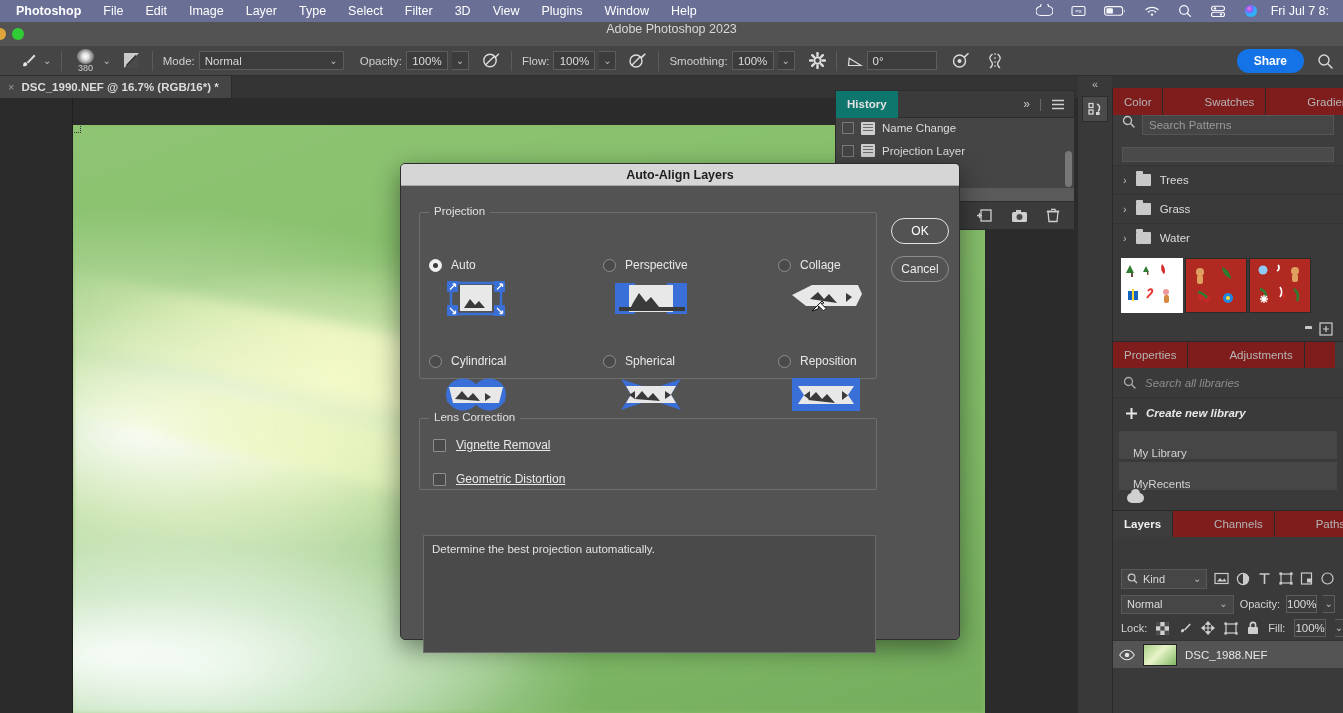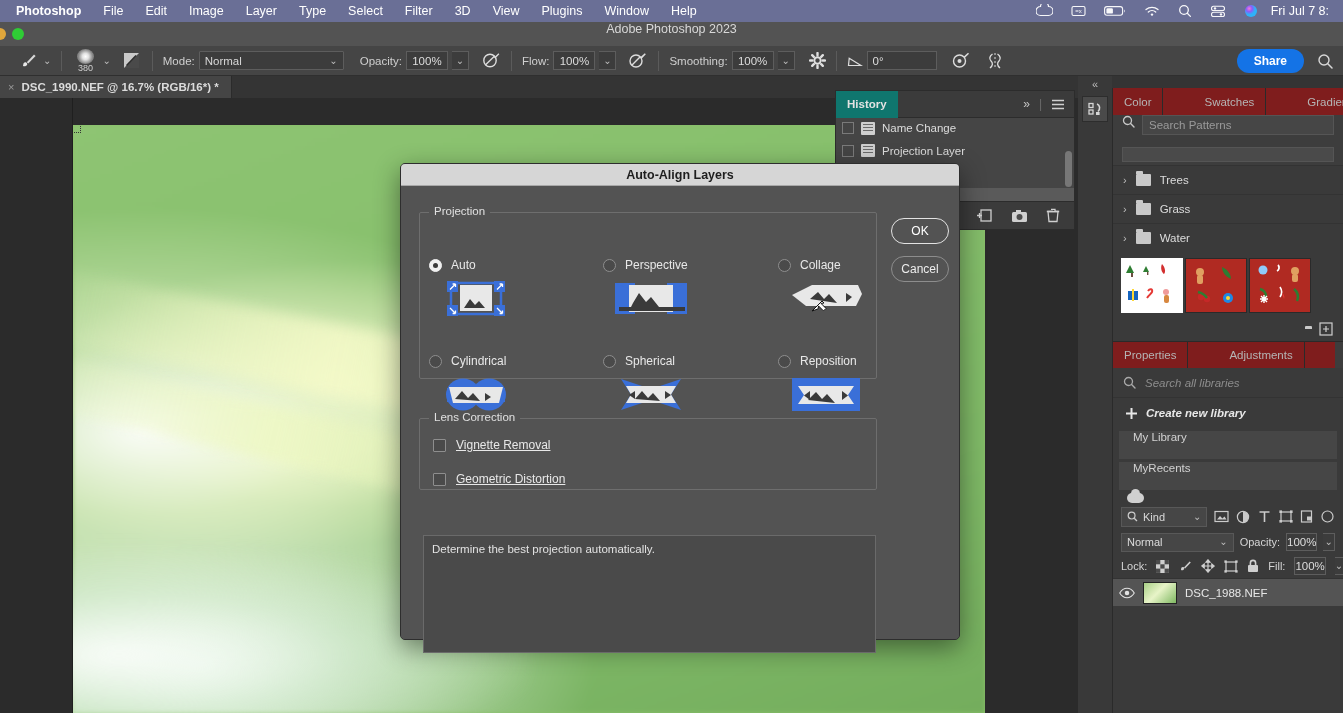--- a/index.html
+++ b/index.html
@@ -122,24 +122,24 @@
      font-size:11.5px; color:#dcdcdc; border-top:1px solid #333;}
   .twisty { color:#bdbdbd; font-size:11px; }
   .folder { width:15px;height:12px;background:#c9c9c9;border-radius:1px;position:relative;}
   .folder:before{content:"";position:absolute;left:0;top:-3px;width:7px;height:3px;background:#c9c9c9;border-radius:1px 1px 0 0;}
   .swatchgrid{display:flex;gap:2px;padding:6px 8px 4px;}
   .sw{width:62px;height:55px;border:1px solid #2a2a2a;}
   .swfoot{height:24px;display:flex;align-items:center;justify-content:flex-end;gap:14px;padding-right:10px;color:#cfcfcf;}
   .libsearch{height:30px;display:flex;align-items:center;gap:9px;padding:0 10px;color:#8d8d8d;font-style:italic;font-size:11.5px;
     border-bottom:1px solid #333;}
   .libcreate{height:30px;display:flex;align-items:center;gap:8px;padding:0 12px;font-size:11.5px;color:#e8e8e8;font-weight:bold;font-style:italic;}
-  .librow{height:28px;display:flex;align-items:flex-start;padding:0 14px;font-size:11.5px;color:#d2d2d2;background:#464646;margin:3px 6px;}
+  .librow{height:28px;display:flex;align-items:flex-end;padding:0 14px;font-size:11.5px;color:#d2d2d2;background:#464646;margin:3px 6px;}
   .cloud{width:17px;height:10px;background:#d0d0d0;border-radius:6px;position:relative;margin:3px 0 0 14px;}
   .cloud:before{content:"";position:absolute;left:4px;top:-4px;width:9px;height:9px;background:#d0d0d0;border-radius:50%;}
-  .lfilter{height:27px;display:flex;align-items:center;gap:7px;padding:0 8px;}
+  .lfilter{height:27px;display:flex;align-items:center;gap:7px;padding:0 8px;margin-top:28px;}
   .kindsel{width:96px;height:20px;background:#464646;border:1px solid #585858;display:flex;align-items:center;
     gap:5px;padding:0 5px;font-size:11px;color:#d8d8d8;}
   .ficon{width:16px;height:15px;display:flex;align-items:center;justify-content:center;color:#cbcbcb;font-size:11px;}
   .blendrow{height:24px;display:flex;align-items:center;gap:6px;padding:0 8px;font-size:11px;}
   .blendsel{width:136px;height:19px;background:#464646;border:1px solid #585858;display:flex;align-items:center;
     justify-content:space-between;padding:0 5px;font-size:11px;color:#dcdcdc;}
   .lockrow{height:24px;display:flex;align-items:center;gap:9px;padding:0 8px;font-size:11px;}
   .layerrow{height:28px;display:flex;align-items:center;gap:8px;padding:0 6px;background:#545454;border-top:1px solid #333;}
   .lthumb{width:34px;height:22px;border:1px solid #222;
     background:linear-gradient(135deg,#a8cf86,#e8f4c8 45%,#7fb862);}
@@ -563,20 +563,25 @@
     <span>Create new library</span>
   </div>
   <div class="librow">
     <span>My Library</span>
   </div>
   <div class="librow">
     <span>MyRecents</span>
   </div>
   <div class="cloud"></div>
 
+  <div class="ptabs" style="margin-top:7px;border-top:1px solid #2a2a2a">
+    <div class="ptab active">Layers</div>
+    <div class="ptab">Channels</div>
+    <div class="ptab">Paths</div>
+  </div>
 
   <div class="lfilter">
     <div class="kindsel">
       <span>
         <svg width="11" height="11" viewBox="0 0 11 11">
             <circle cx="4.6" cy="4.6" r="3.4" fill="none" stroke="#ccc" stroke-width="1.2"></circle>
             <path d="M7.2 7.2 10 10" stroke="#ccc" stroke-width="1.3"></path>
           </svg>
       </span>
       <span>Kind</span>

